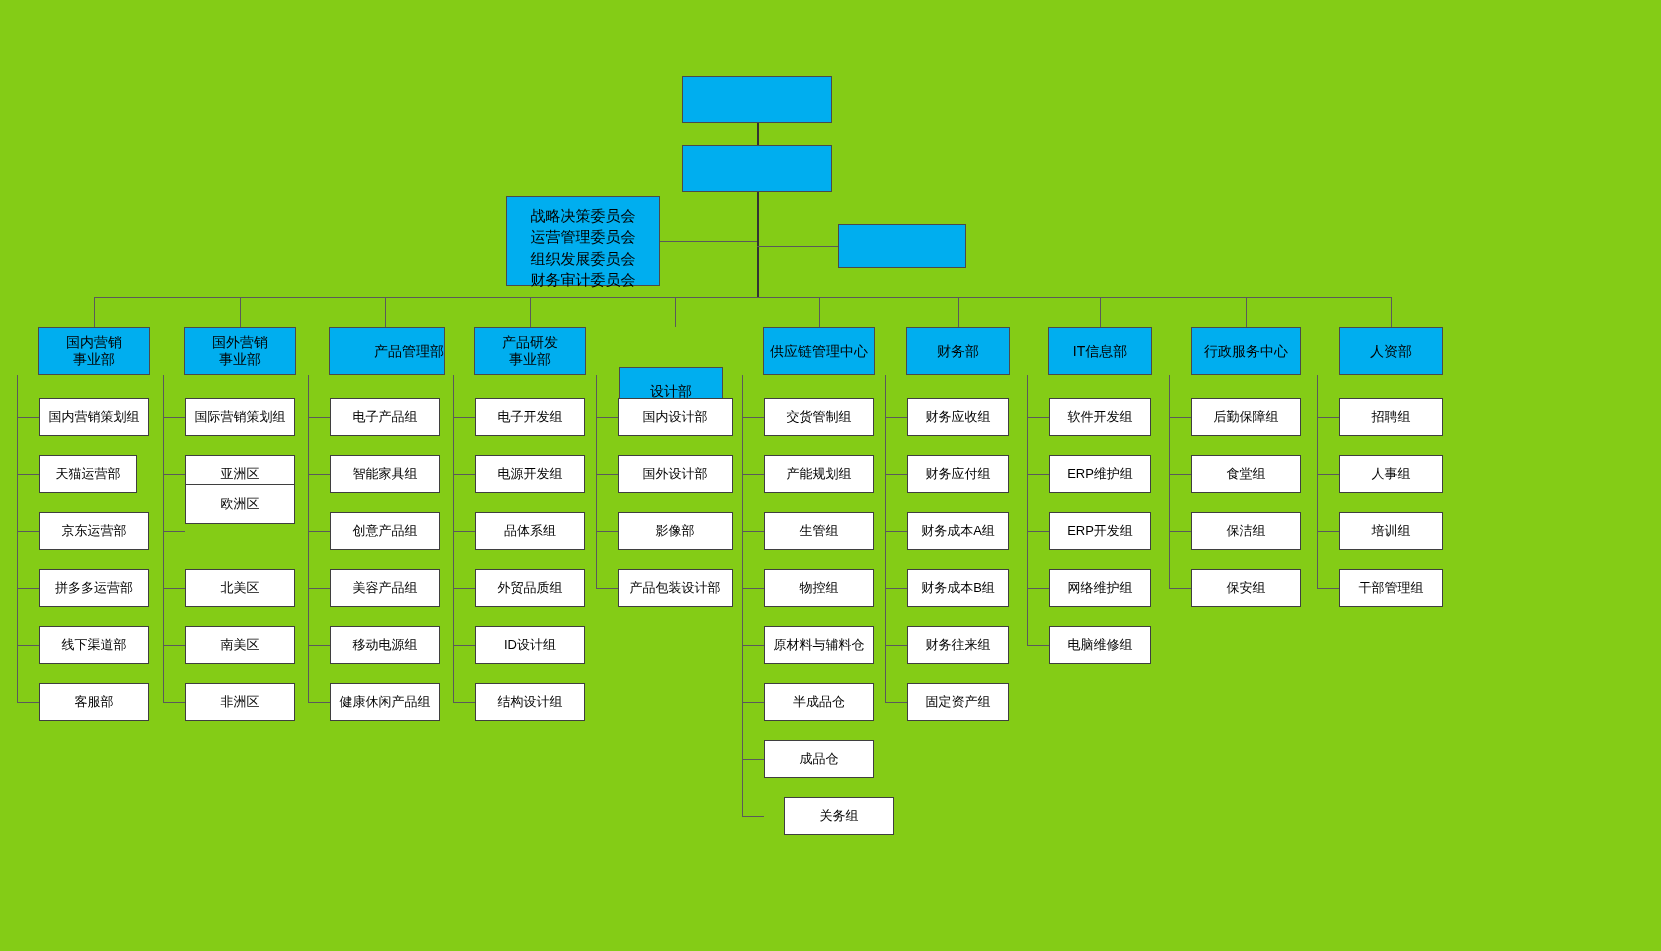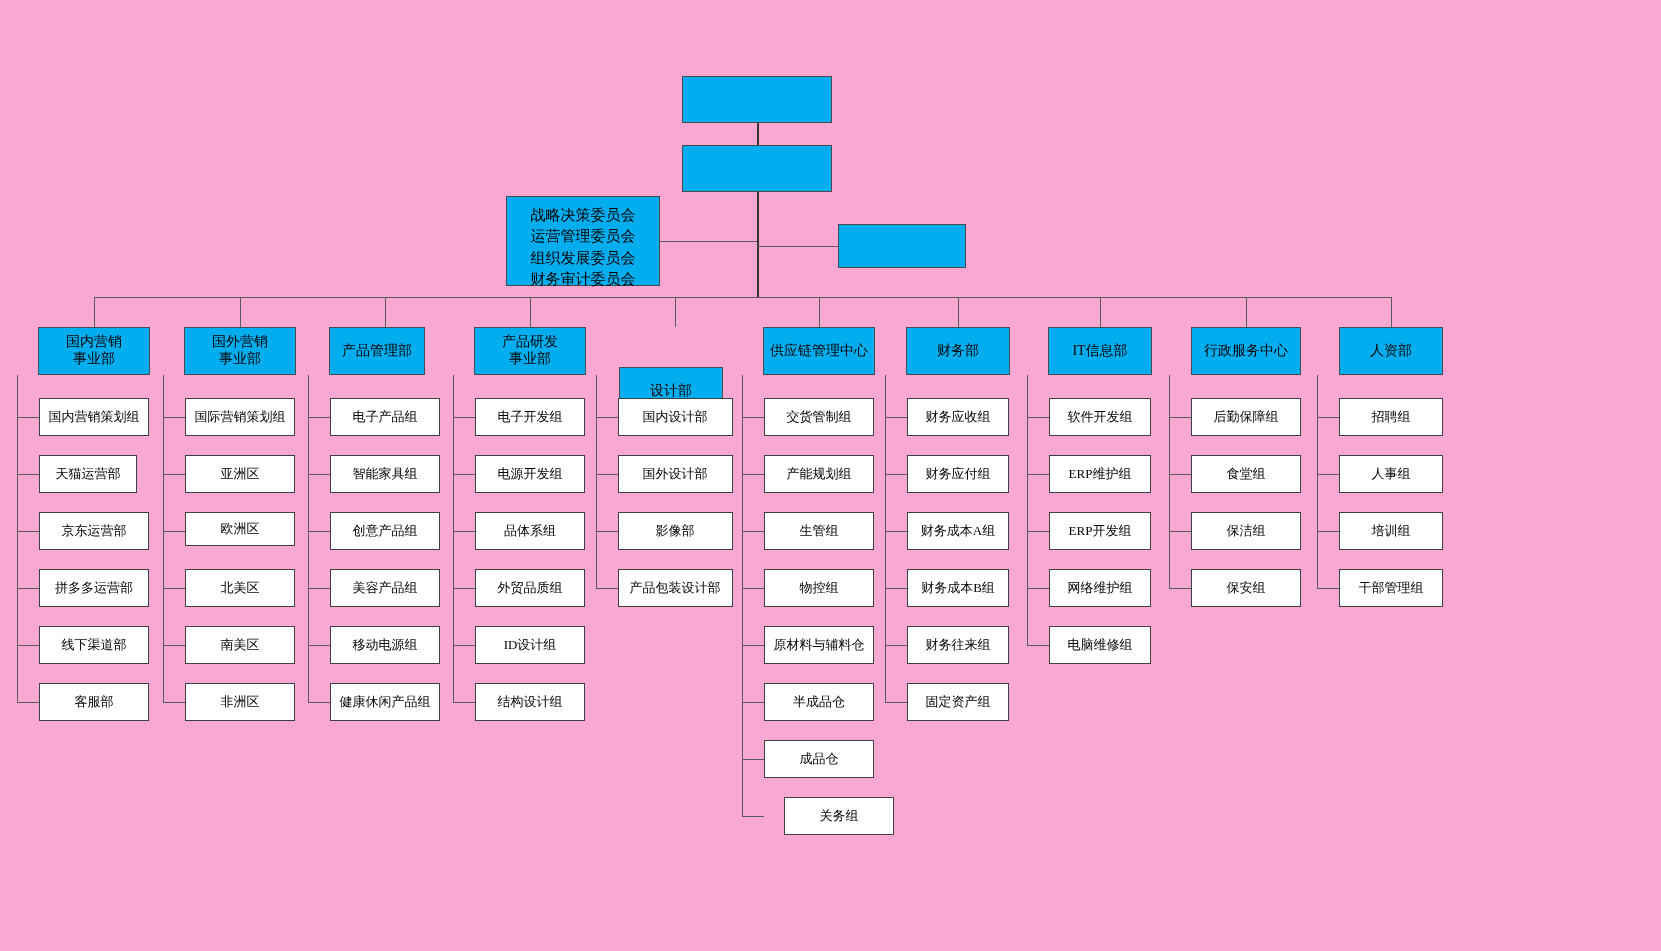--- a/index.html
+++ b/index.html
@@ -8,23 +8,22 @@
     background: #ffffff;
   }
   body {
     font-family: "Liberation Sans", "DejaVu Sans", sans-serif;
     color: #000000;
   }
   #canvas {
     position: relative;
     width: 1661px;
     height: 951px;
-    background: #f9a8d4;
+    background: #84cc16;
     overflow: hidden;
-    font-family: Liberation Serif, serif;
   }
   .node {
     position: absolute;
     box-sizing: border-box;
     display: flex;
     align-items: center;
     justify-content: center;
     text-align: center;
     line-height: 1.18;
     white-space: nowrap;
@@ -167,21 +166,21 @@
       </div>
       <div class="node node-exec" style="left: 838px; top: 224px; width: 128px; height: 44px;"></div>
       <div class="node node-dept" style="left: 38px; top: 327px; width: 112px; height: 48px; flex-direction: column;">
         <span>国内营销</span>
         <span>事业部</span>
       </div>
       <div class="node node-dept" style="left: 184px; top: 327px; width: 112px; height: 48px; flex-direction: column;">
         <span>国外营销</span>
         <span>事业部</span>
       </div>
-      <div class="node node-dept" style="left: 329px; top: 327px; width: 96px; height: 48px; flex-direction: column;">
+      <div class="node node-dept" style="left: 329px; top: 327px; width: 116px; height: 48px; flex-direction: column; align-items: flex-end;">
         <span>产品管理部</span>
       </div>
       <div class="node node-dept" style="left: 474px; top: 327px; width: 112px; height: 48px; flex-direction: column;">
         <span>产品研发</span>
         <span>事业部</span>
       </div>
       <div class="node node-dept" style="left: 619px; top: 327px; width: 104px; height: 48px; flex-direction: column; margin-top: 40px;">
         <span>设计部</span>
       </div>
       <div class="node node-dept" style="left: 763px; top: 327px; width: 112px; height: 48px; ">
@@ -201,21 +200,21 @@
         <span>人资部</span>
       </div>
       <div class="node node-sub" style="left: 39px; top: 398px; width: 110px; height: 38px;">国内营销策划组</div>
       <div class="node node-sub" style="left: 39px; top: 455px; width: 98px; height: 38px;">天猫运营部</div>
       <div class="node node-sub" style="left: 39px; top: 512px; width: 110px; height: 38px;">京东运营部</div>
       <div class="node node-sub" style="left: 39px; top: 569px; width: 110px; height: 38px;">拼多多运营部</div>
       <div class="node node-sub" style="left: 39px; top: 626px; width: 110px; height: 38px;">线下渠道部</div>
       <div class="node node-sub" style="left: 39px; top: 683px; width: 110px; height: 38px;">客服部</div>
       <div class="node node-sub" style="left: 185px; top: 398px; width: 110px; height: 38px;">国际营销策划组</div>
       <div class="node node-sub" style="left: 185px; top: 455px; width: 110px; height: 38px;">亚洲区</div>
-      <div class="node node-sub" style="left: 185px; top: 512px; width: 110px; height: 34px;">欧洲区</div>
+      <div class="node node-sub" style="left: 185px; top: 484px; width: 110px; height: 40px;">欧洲区</div>
       <div class="node node-sub" style="left: 185px; top: 569px; width: 110px; height: 38px;">北美区</div>
       <div class="node node-sub" style="left: 185px; top: 626px; width: 110px; height: 38px;">南美区</div>
       <div class="node node-sub" style="left: 185px; top: 683px; width: 110px; height: 38px;">非洲区</div>
       <div class="node node-sub" style="left: 330px; top: 398px; width: 110px; height: 38px;">电子产品组</div>
       <div class="node node-sub" style="left: 330px; top: 455px; width: 110px; height: 38px;">智能家具组</div>
       <div class="node node-sub" style="left: 330px; top: 512px; width: 110px; height: 38px; text-align: center;">创意产品组</div>
       <div class="node node-sub" style="left: 330px; top: 569px; width: 110px; height: 38px;">美容产品组</div>
       <div class="node node-sub" style="left: 330px; top: 626px; width: 110px; height: 38px;">移动电源组</div>
       <div class="node node-sub" style="left: 330px; top: 683px; width: 110px; height: 38px;">健康休闲产品组</div>
       <div class="node node-sub" style="left: 475px; top: 398px; width: 110px; height: 38px;">电子开发组</div>

